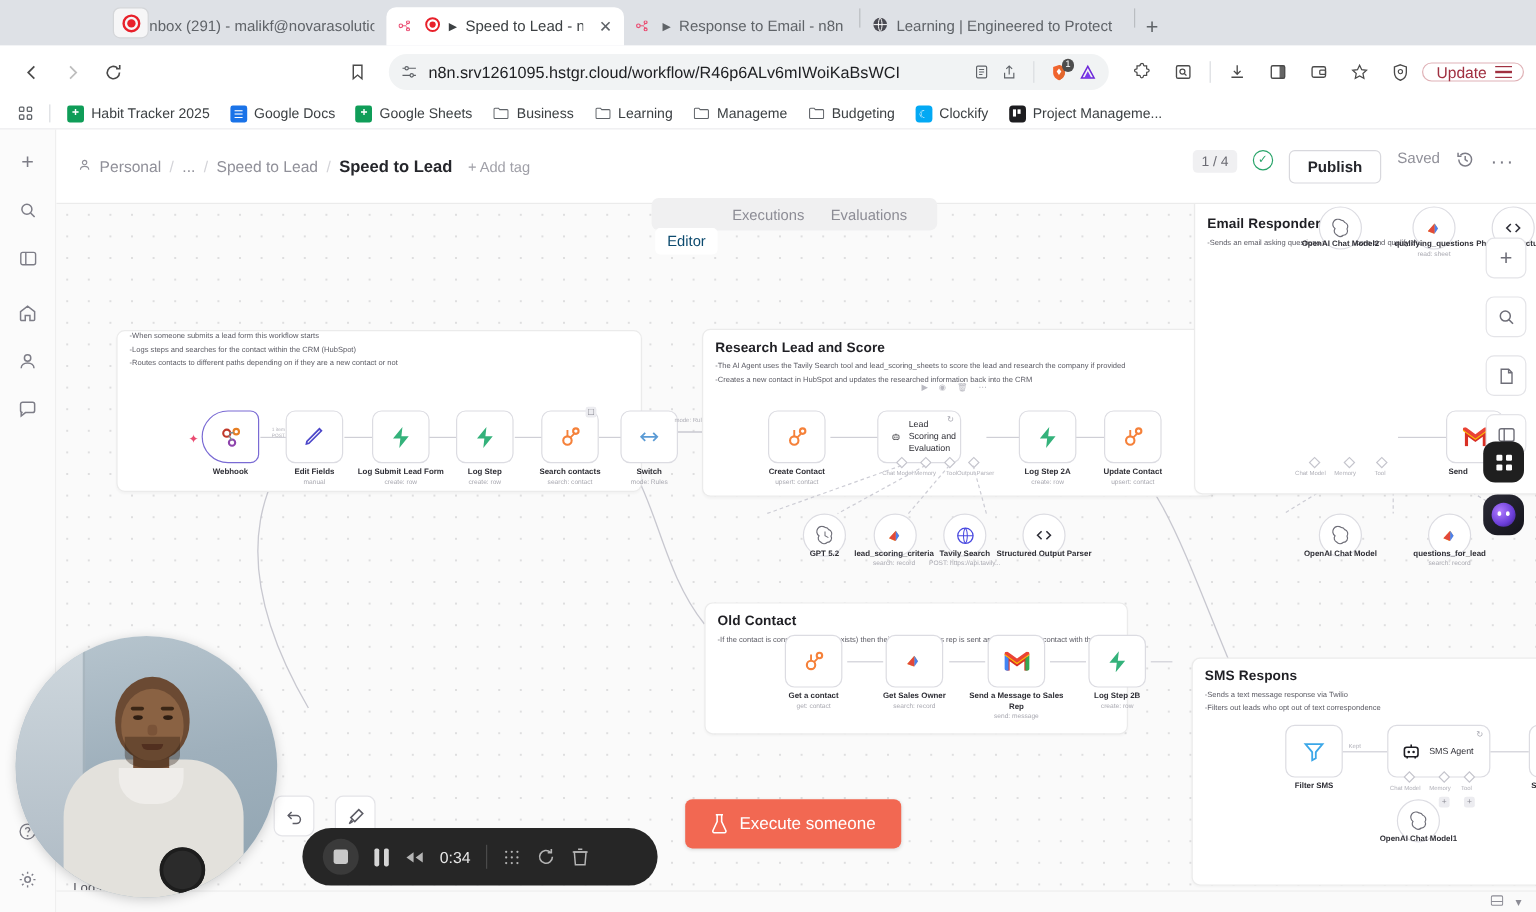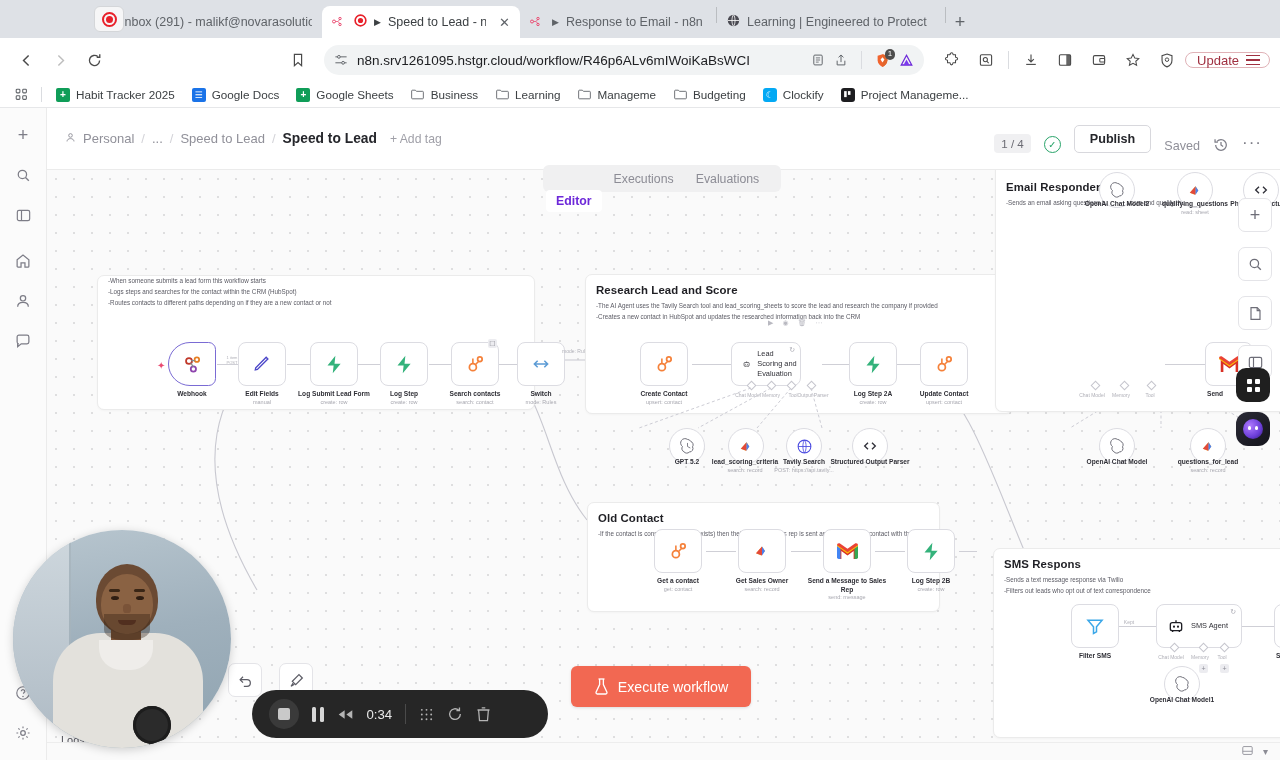--- a/index.html
+++ b/index.html
@@ -87,36 +87,36 @@
 
   .n8n-header {
     position:absolute; left:47px; top:108px; width:1233px; height:62px;
     background:#ffffff; display:flex; align-items:center; padding:0 18px;
     border-bottom:1px solid #ebebeb;
   }
   .crumbs { display:flex; align-items:center; gap:7px; font-size:13px; color:#909099; }
   .crumbs .slash { color:#d3d3d8; }
   .crumbs .cur { color:#25262b; font-weight:600; font-size:13.8px; }
   .addtag { color:#a0a0a8; font-size:12.2px; margin-left:6px; }
-  .hdr-right { margin-left:auto; display:flex; align-items:flex-end; gap:13px; }
+  .hdr-right { margin-left:auto; display:flex; align-items:flex-start; gap:13px; }
   .pill-count { background:#f0f0f2; color:#6b6b73; font-size:11.6px; border-radius:4px; padding:3px 7px; }
   .check-circ { width:17px; height:17px; border-radius:50%; border:1.5px solid #29a46a;
       color:#29a46a; font-size:9.5px; display:flex; align-items:center; justify-content:center; }
   .publish-btn { border:1px solid #d8d8dd; border-radius:5px; font-size:12.6px; color:#25262b;
       padding:6px 15px; font-weight:600; background:#fff; }
   .saved-txt { font-size:12.6px; color:#909099; }
   .hdr-ic { color:#7d7d87; display:flex; align-items:center; }
 
   .tabsgrp {
     position:absolute; left:543px; top:165px; width:238px; height:27px;
     background:#f0f0f1; border-radius:6px; display:flex; align-items:center; padding:3px;
     gap:2px; z-index:6;
   }
   .wtab { font-size:12.3px; color:#8c8c95; padding:4px 10px; border-radius:4px; }
-  .wtab.sel { background:#ffffff; color:#6d28d9; font-weight:700;margin-top:44px; }
+  .wtab.sel { background:#ffffff; color:#0c4a6e; font-weight:400;margin-top:44px; }
 
   
   .canvas {
     position:absolute; left:47px; top:170px; width:1233px; height:572px;
     background:#fafafa;
     background-image: radial-gradient(#dededf 1px, transparent 1px);
     background-size: 18px 18px;
     overflow:hidden;
   }
   .canvas-footer {
@@ -996,21 +996,21 @@
         <path d="M12 2l4 4-8 8-4-4z" fill="none" stroke="currentColor" stroke-width="1.5"></path>
         <path d="M5 12l-2.5 4 4-2.5" fill="none" stroke="currentColor" stroke-width="1.5"></path>
       </svg>
   </div>
 
   <div class="exec-btn">
     <svg width="15" height="17" viewBox="0 0 16 18">
         <path d="M6 1v6L2.2 15.2A1.4 1.4 0 003.4 17h9.2a1.4 1.4 0 001.2-1.8L10 7V1" fill="none" stroke="#fff" stroke-width="1.4"></path>
         <path d="M4.8 1h6.4" stroke="#fff" stroke-width="1.4"></path>
       </svg>
-    <span>Execute workflow</span>
+    <span>Execute someone</span>
   </div>
 
   <div class="canvas-footer">
     <span>
       <svg width="11" height="11" viewBox="0 0 14 14">
           <rect x="1" y="2" width="12" height="10" rx="1.4" fill="none" stroke="#8c8c95" stroke-width="1.1"></rect>
           <path d="M1 8h12" stroke="#8c8c95" stroke-width="1.1"></path>
         </svg>
     </span>
     <span>▾</span>

